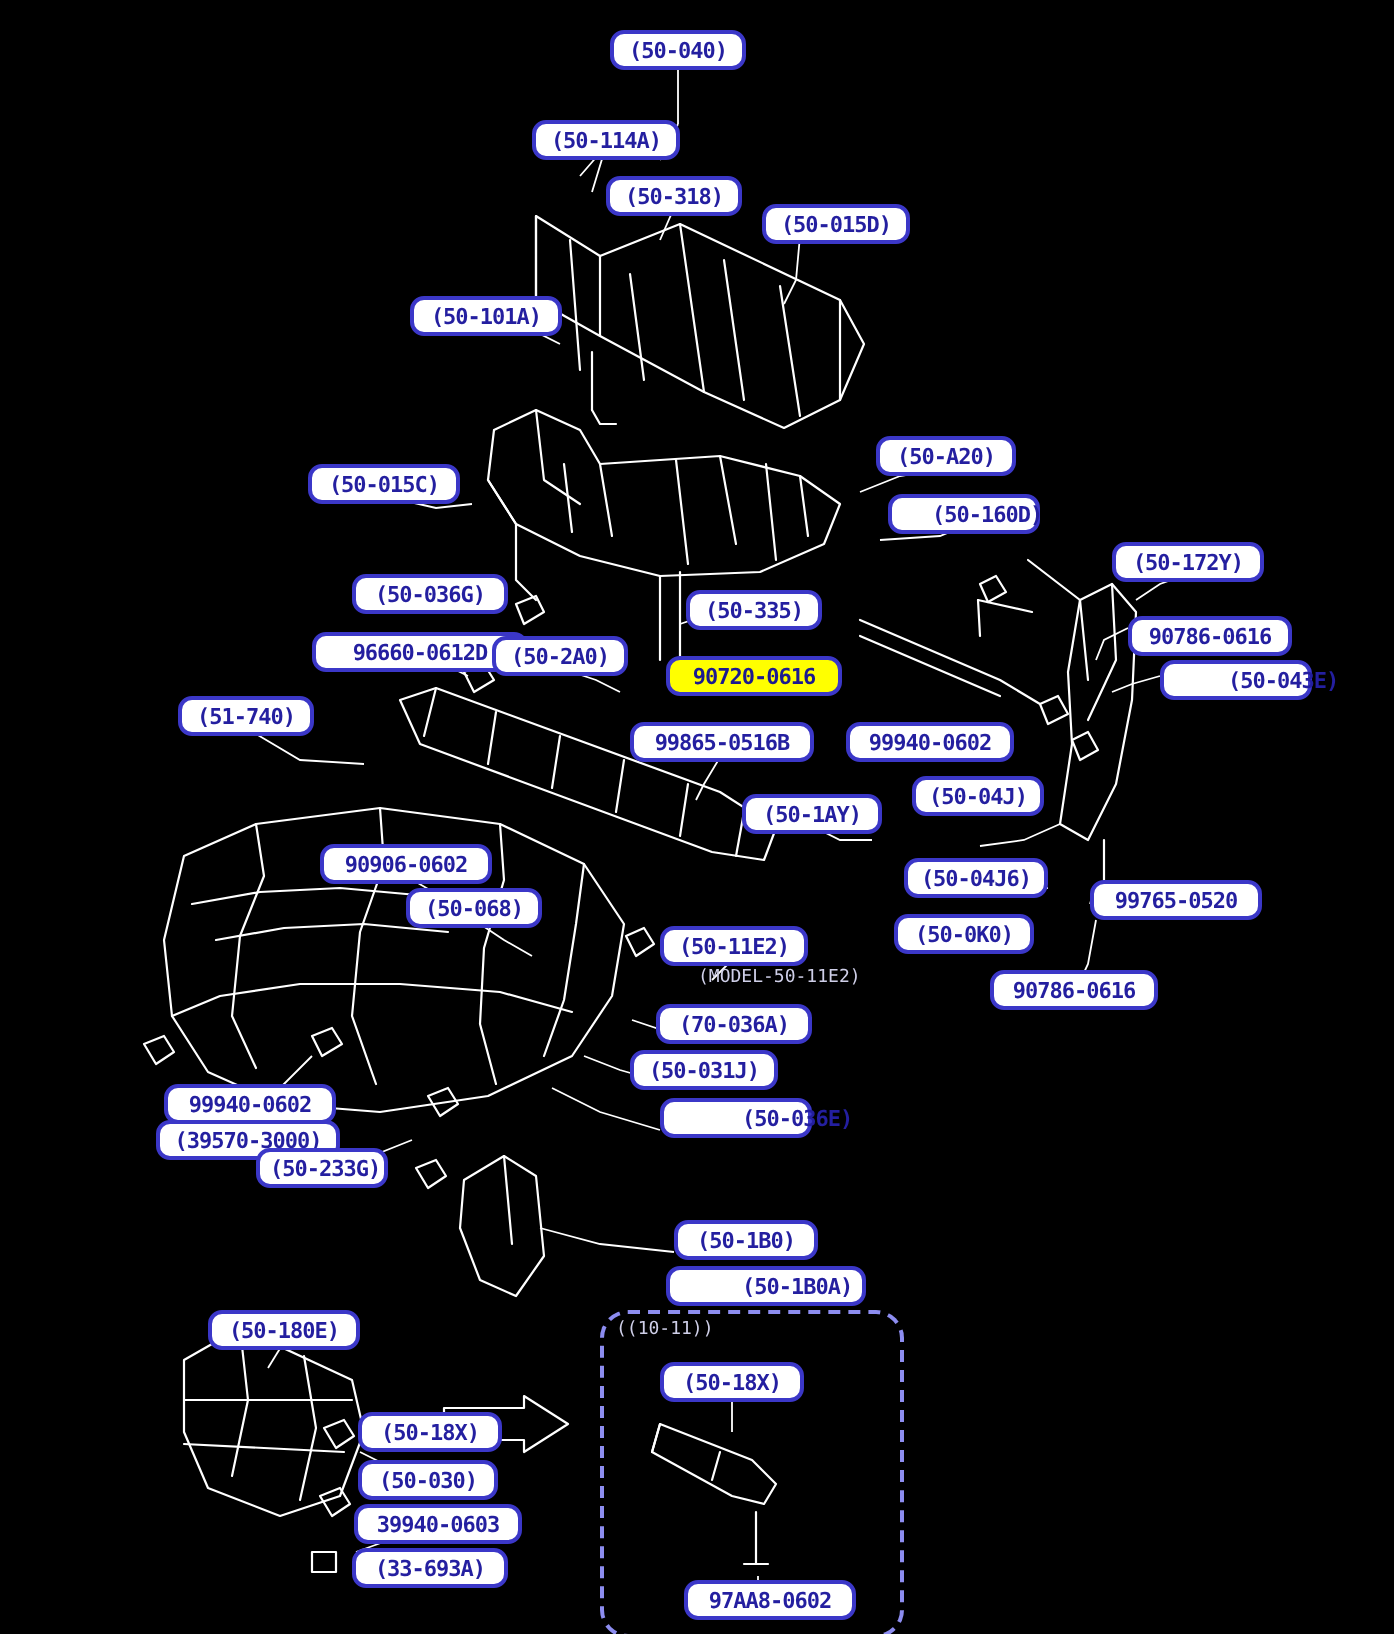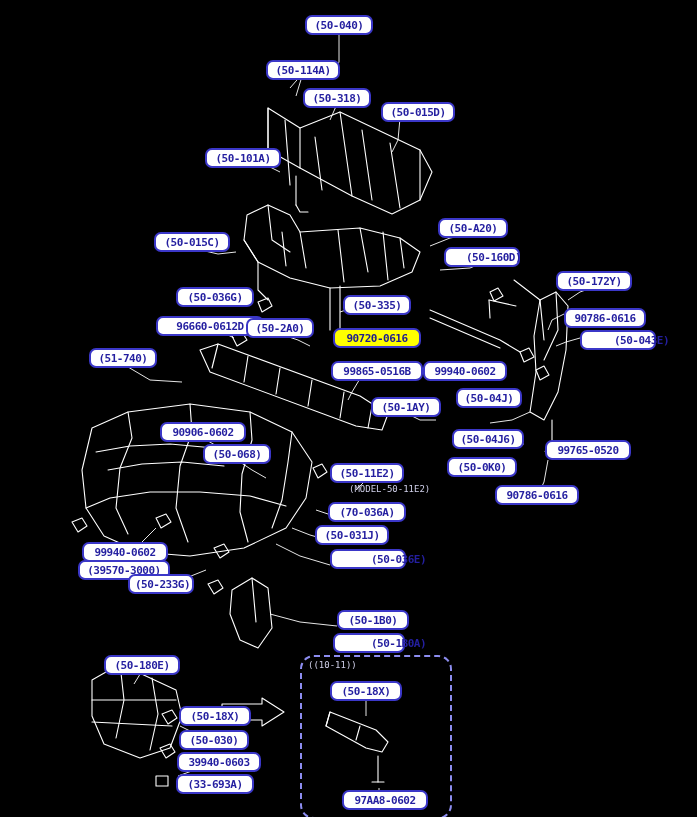--- a/index.html
+++ b/index.html
@@ -219,39 +219,39 @@
   <div class="label" style="left:444px; top:247px; width:76px;padding-left:20px;">(50-160D)</div>
   <div class="label" style="left:556px; top:271px; width:76px;">(50-172Y)</div>
   <div class="label" style="left:176px; top:287px; width:78px;">(50-036G)</div>
   <div class="label" style="left:343px; top:295px; width:68px;">(50-335)</div>
   <div class="label" style="left:564px; top:308px; width:82px;">90786-0616</div>
   <div class="label" style="left:156px; top:316px; width:108px;">96660-0612D</div>
   <div class="label" style="left:246px; top:318px; width:68px;">(50-2A0)</div>
   <div class="label" style="left:580px; top:330px; width:76px;padding-left:32px;">(50-043E)</div>
   <div class="label hl" style="left:333px; top:328px; width:88px;">90720-0616</div>
   <div class="label" style="left:89px; top:348px; width:68px;">(51-740)</div>
-  <div class="label" style="left:331px; top:361px; width:92px;">99865-0516B</div>
+  <div class="label" style="left:315px; top:361px; width:92px;">99865-0516B</div>
   <div class="label" style="left:423px; top:361px; width:84px;">99940-0602</div>
   <div class="label" style="left:371px; top:397px; width:70px;">(50-1AY)</div>
   <div class="label" style="left:456px; top:388px; width:66px;">(50-04J)</div>
   <div class="label" style="left:452px; top:429px; width:72px;">(50-04J6)</div>
   <div class="label" style="left:160px; top:422px; width:86px;">90906-0602</div>
   <div class="label" style="left:545px; top:440px; width:86px;">99765-0520</div>
   <div class="label" style="left:203px; top:444px; width:68px;">(50-068)</div>
   <div class="label" style="left:447px; top:457px; width:70px;">(50-0K0)</div>
   <div class="label" style="left:330px; top:463px; width:74px;">(50-11E2)</div>
   <div class="label" style="left:495px; top:485px; width:84px;">90786-0616</div>
   <div class="label" style="left:328px; top:502px; width:78px;">(70-036A)</div>
   <div class="label" style="left:315px; top:525px; width:74px;">(50-031J)</div>
   <div class="label" style="left:330px; top:549px; width:76px;padding-left:39px;">(50-036E)</div>
   <div class="label" style="left:82px; top:542px; width:86px;">99940-0602</div>
   <div class="label" style="left:78px; top:560px; width:92px;">(39570-3000)</div>
   <div class="label" style="left:128px; top:574px; width:66px;">(50-233G)</div>
   <div class="label" style="left:337px; top:610px; width:72px;">(50-1B0)</div>
-  <div class="label" style="left:333px; top:633px; width:72px;padding-left:36px;">(50-1B0A)</div>
+  <div class="label" style="left:333px; top:633px; width:100px;padding-left:36px;">(50-1B0A)</div>
   <div class="label" style="left:104px; top:655px; width:76px;">(50-180E)</div>
   <div class="label" style="left:330px; top:681px; width:72px;">(50-18X)</div>
   <div class="label" style="left:179px; top:706px; width:72px;">(50-18X)</div>
   <div class="label" style="left:179px; top:730px; width:70px;">(50-030)</div>
   <div class="label" style="left:177px; top:752px; width:84px;">39940-0603</div>
   <div class="label" style="left:176px; top:774px; width:78px;">(33-693A)</div>
   <div class="label" style="left:342px; top:790px; width:86px;">97AA8-0602</div>
 
 </div>
 

